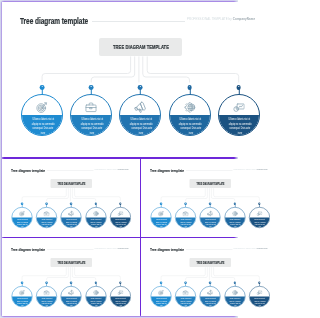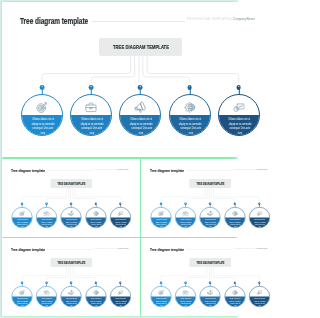--- a/index.html
+++ b/index.html
@@ -1,17 +1,17 @@
 <!DOCTYPE html>
 <html><head>
 <meta charset="utf-8">
 <style>
   html,body{margin:0;padding:0;width:281px;height:318px;overflow:hidden;
     font-family:"Liberation Sans",sans-serif;background:#ffffff;}
-  .page{position:relative;width:238px;height:318px;background:#86efac;}
+  .page{position:relative;width:238px;height:318px;background:#6d28d9;}
   .vignette{position:absolute;inset:0;pointer-events:none;
     background:
       linear-gradient(to right,  #dfeaef 0, rgba(223,234,239,0) 4px),
       linear-gradient(to left,   #dfeaef 0, rgba(223,234,239,0) 4px),
       linear-gradient(to bottom, #e4eef2 0, rgba(228,238,242,0) 3px),
       linear-gradient(to top,    #eaf2f5 0, rgba(234,242,245,0) 3px);}
 
   .slide{position:absolute;background:#ffffff;overflow:hidden;}
   .main{left:2px;top:2px;width:277px;height:155px;}
   .thumb{width:138px;height:78px;}

